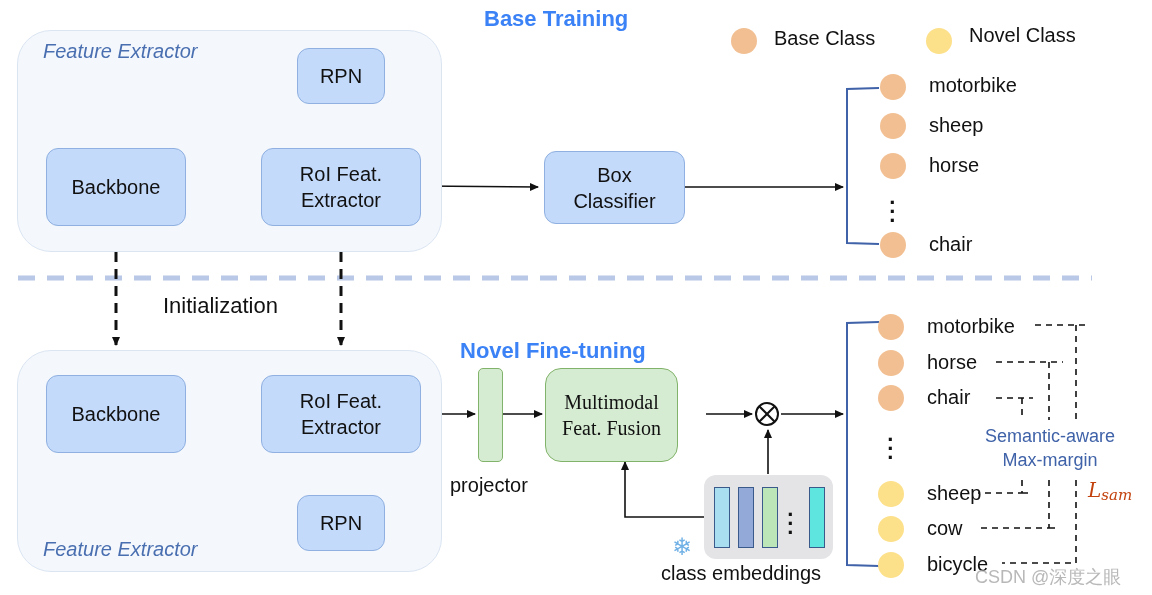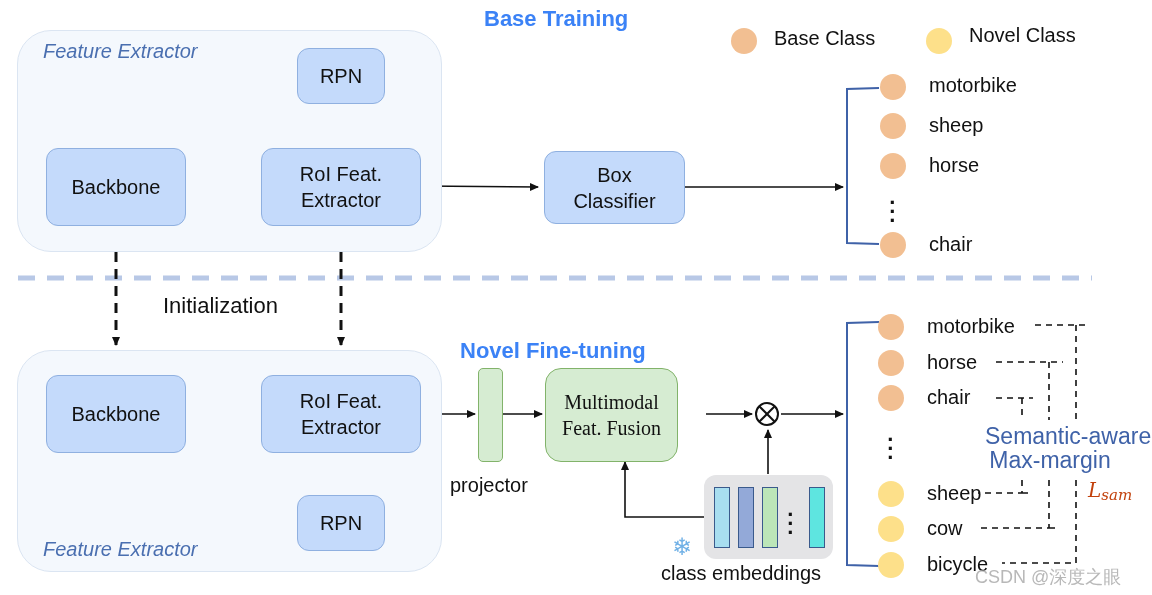--- a/index.html
+++ b/index.html
@@ -15,21 +15,21 @@
          text-align: center; font-size: 20px; line-height: 26px; color: #111; }
   .green { background: #d6ecd2; border-color: #82b36a; }
   .container { position: absolute; box-sizing: border-box; background: #f4f8fd; border: 1.5px solid #dbe5f2;
                border-radius: 34px; }
   .dot { position: absolute; width: 26px; height: 26px; border-radius: 50%; }
   .base { background: #f2bf92; }
   .novel { background: #fde08a; }
   .cls { position: absolute; font-size: 20px; color: #111; white-space: nowrap; }
   .legend-text { position: absolute; font-size: 20px; color: #111; white-space: nowrap; }
   .vdots { position: absolute; font-weight: bold; font-size: 22px; line-height: 9px; color: #111; width: 12px; text-align: center; }
-  .sam-text { position: absolute; font-size: 23px; color: #3f62a8; text-align: center; line-height: 24px; white-space: nowrap; }
+  .sam-text { position: absolute; font-size: 18px; color: #3f62a8; text-align: center; line-height: 24px; white-space: nowrap; }
   .lsam { position: absolute; font-family: "DejaVu Serif", serif; font-style: italic; font-size: 20px; color: #c2410c; white-space: nowrap; }
   .lsam sub { font-size: 15px; vertical-align: -3px; }
   .emb-bg { position: absolute; background: #e4e4e6; border-radius: 12px; }
   .emb { position: absolute; box-sizing: border-box; border: 1.5px solid #3a5a8c; }
   .watermark { position: absolute; font-size: 18px; color: rgba(160,160,160,0.75); white-space: nowrap; }
   .snow { position: absolute; font-size: 24px; color: #6fb0e6; }
 </style>
 </head>
 <body>
 

